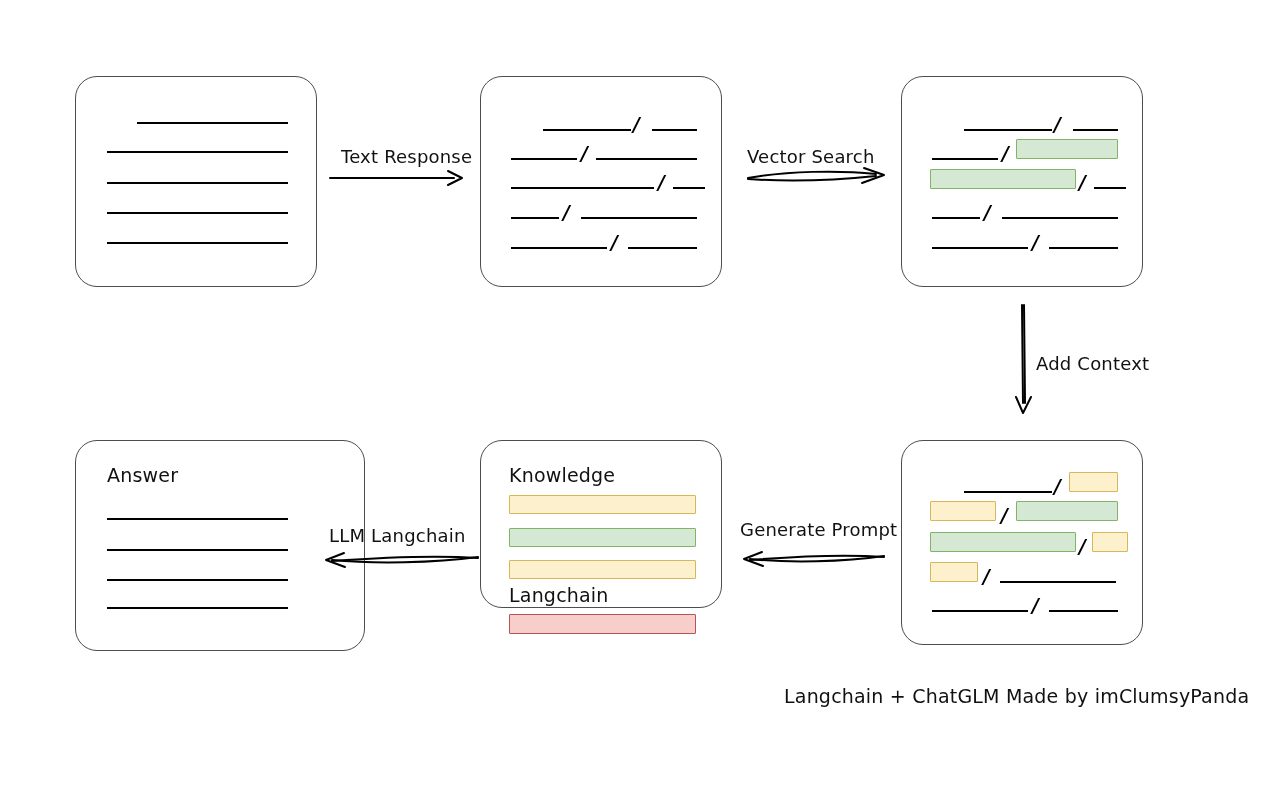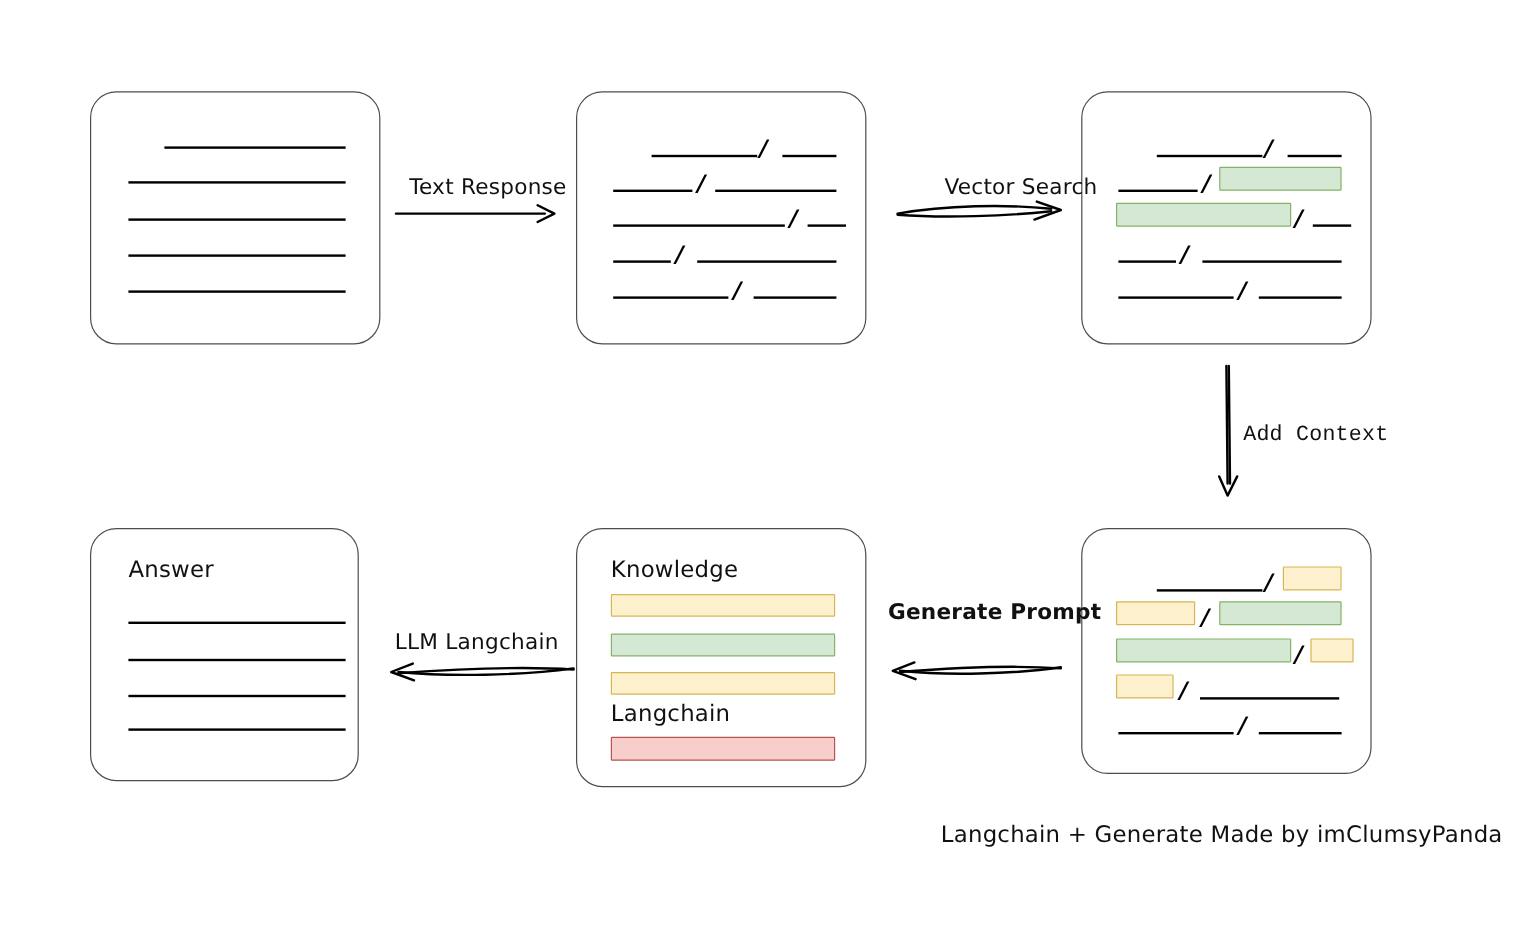--- a/index.html
+++ b/index.html
@@ -168,66 +168,66 @@
 
     <div class="chip yellow" style="left:28px; top:121px; width:48px;"></div>
     <div class="slash" style="left:81px; top:140px;">/</div>
     <div class="rule" style="left:98px; top:140px; width:116px;"></div>
 
     <div class="rule" style="left:30px; top:169px; width:96px;"></div>
     <div class="slash" style="left:130px; top:169px;">/</div>
     <div class="rule" style="left:147px; top:169px; width:69px;"></div>
   </div>
 
-  <div class="doc-box" style="left:480px; top:440px; width:242px; height:216px;">
+  <div class="doc-box" style="left:480px; top:440px; width:242px; height:168px;">
     <div class="box-label" style="left:28px; top:23px;">Knowledge</div>
     <div class="chip yellow" style="left:28px; top:54px; width:187px; height:19px;"></div>
     <div class="chip green" style="left:28px; top:87px; width:187px; height:19px;"></div>
     <div class="chip yellow" style="left:28px; top:119px; width:187px; height:19px;"></div>
     <div class="box-label" style="left:28px; top:143px;">Langchain</div>
     <div class="chip red" style="left:28px; top:173px; width:187px; height:20px;"></div>
   </div>
 
-  <div class="doc-box" style="left:75px; top:440px; width:224px; height:211px;">
+  <div class="doc-box" style="left:75px; top:440px; width:290px; height:211px;">
     <div class="box-label" style="left:31px; top:23px;">Answer</div>
     <div class="rule" style="left:31px; top:77px; width:181px;"></div>
     <div class="rule" style="left:31px; top:108px; width:181px;"></div>
     <div class="rule" style="left:31px; top:138px; width:181px;"></div>
     <div class="rule" style="left:31px; top:166px; width:181px;"></div>
   </div>
 
   <div class="edge-label" style="left:341px; top:146px;">Text Response</div>
   <svg class="arrow-svg" style="left:330px; top:168px;" width="140" height="22" viewBox="0 0 140 22">
     <path d="M0,10 L124,10"></path>
     <polyline points="118,3 132,10 118,17"></polyline>
   </svg>
 
-  <div class="edge-label" style="left:747px; top:146px;margin-left:40px;">Vector Search</div>
+  <div class="edge-label" style="left:747px; top:146px;">Vector Search</div>
   <svg class="arrow-svg" style="left:748px; top:166px;" width="142" height="24" viewBox="0 0 142 24">
     <path d="M0,12 C40,5 90,4 128,8"></path>
     <path d="M0,13 C40,16 90,14 128,10"></path>
     <polyline points="116,2 136,9 114,17"></polyline>
   </svg>
 
-  <div class="edge-label" style="left:1036px; top:353px;font-family:Liberation Mono, monospace;">Add Context</div>
+  <div class="edge-label" style="left:1036px; top:353px;">Add Context</div>
   <svg class="arrow-svg" style="left:1013px; top:305px;" width="26" height="112" viewBox="0 0 26 112">
     <path d="M9,0 L10,98"></path>
     <path d="M11,0 L12,98"></path>
     <polyline points="3,92 10,108 18,92"></polyline>
   </svg>
 
-  <div class="edge-label" style="left:740px; top:500px;font-weight:bold;">Generate Prompt</div>
+  <div class="edge-label" style="left:740px; top:519px;">Generate Prompt</div>
   <svg class="arrow-svg" style="left:738px; top:548px;" width="146" height="22" viewBox="0 0 146 22">
     <path d="M146,8 C106,14 50,15 12,11"></path>
     <path d="M146,9 C106,6 50,9 12,12"></path>
     <polyline points="24,4 6,11 25,18"></polyline>
   </svg>
 
   <div class="edge-label" style="left:329px; top:525px;">LLM Langchain</div>
   <svg class="arrow-svg" style="left:318px; top:549px;" width="160" height="22" viewBox="0 0 160 22">
     <path d="M160,8 C116,14 56,15 14,11"></path>
     <path d="M160,9 C116,6 56,9 14,12"></path>
     <polyline points="26,4 8,11 27,18"></polyline>
   </svg>
 
-  <div class="caption" style="left:784px; top:685px;">Langchain + Generate Made by imClumsyPanda</div>
+  <div class="caption" style="left:784px; top:685px;">Langchain + ChatGLM Made by imClumsyPanda</div>
 
 </div>
 
 </body></html>

